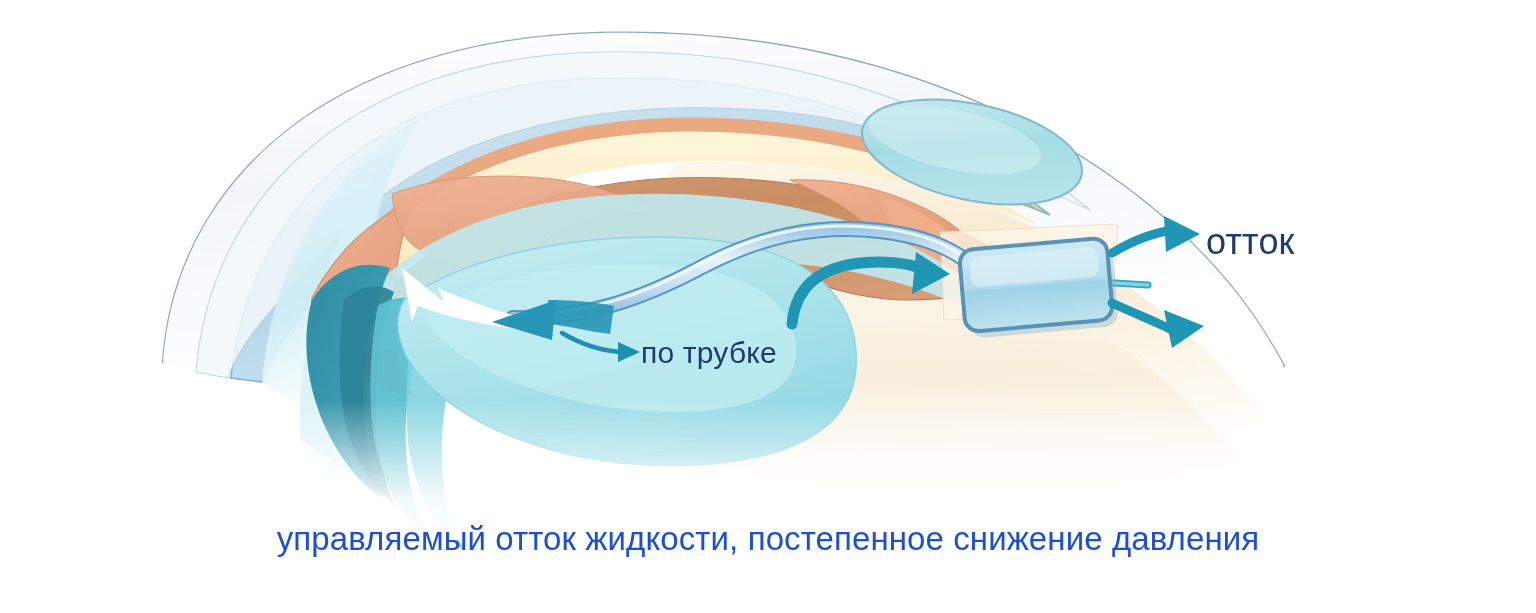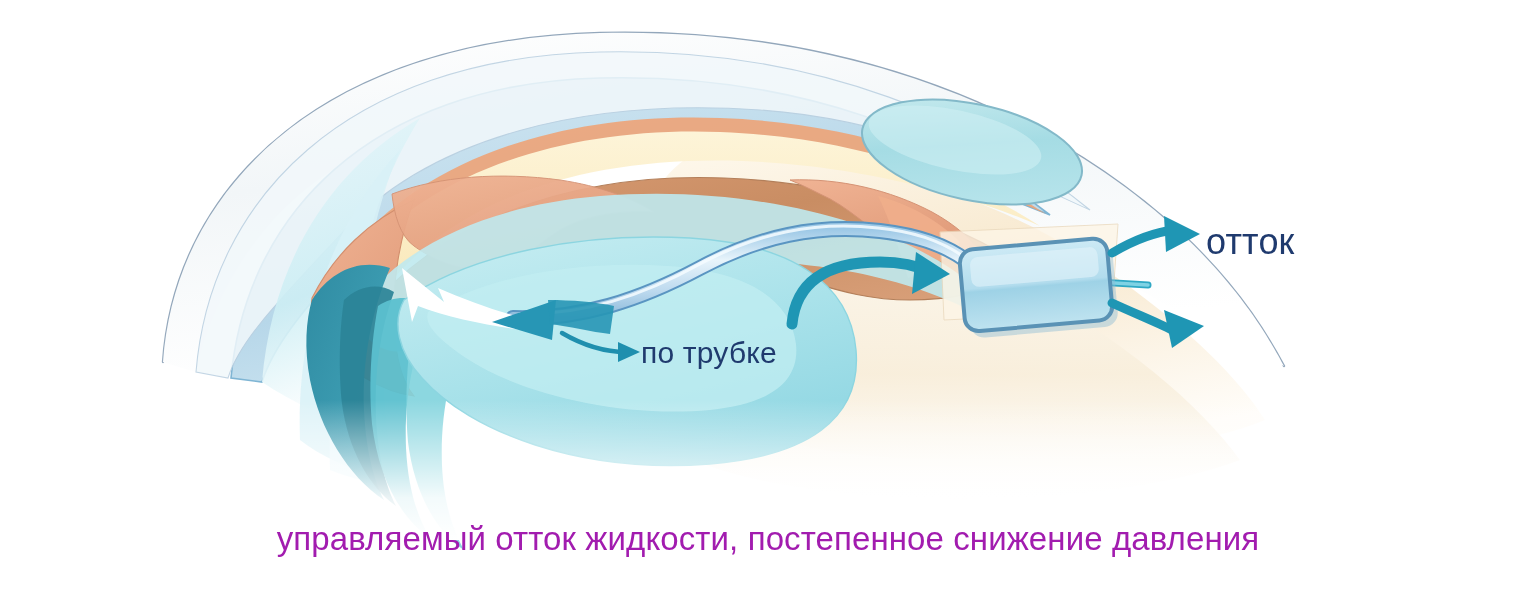--- a/index.html
+++ b/index.html
@@ -47,21 +47,21 @@
     top: 221px;
     font-size: 36px;
   }
   #caption {
     position: absolute;
     left: 0;
     top: 520px;
     width: 1536px;
     text-align: center;
     font-size: 33px;
-    color: #a21caf;
+    color: #1d4ed8;
     font-family: "Liberation Sans", sans-serif;
     letter-spacing: 0.1px;
   }
 </style>
 </head>
 <body>
 
 <div id="stage">
 
   <svg id="diagram" viewBox="0 0 1536 613">

